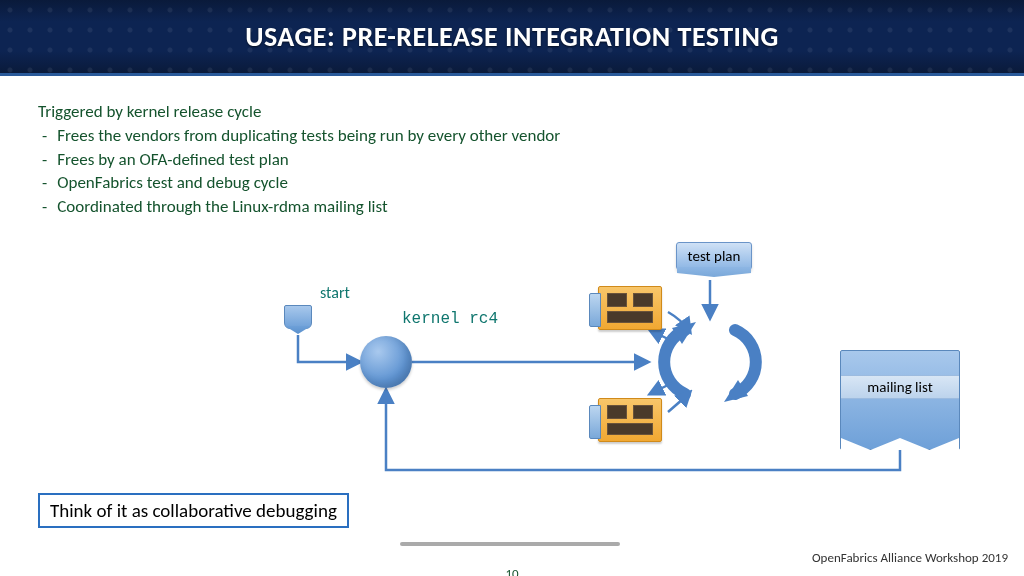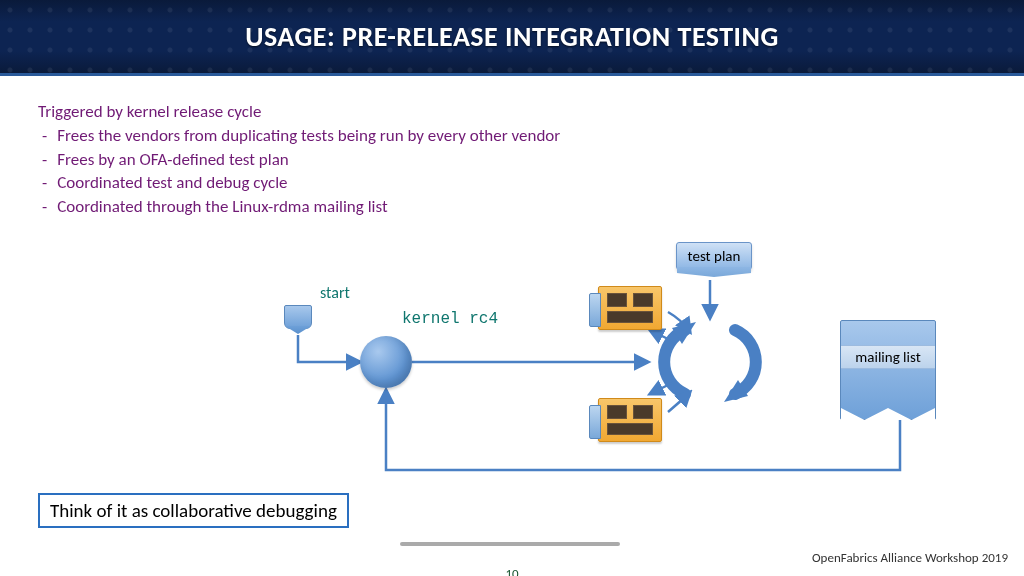--- a/index.html
+++ b/index.html
@@ -8,21 +8,21 @@
     width: 100%; height: 76px;
     background:
       radial-gradient(circle at 10px 10px, rgba(255,255,255,0.07) 2px, transparent 3px),
       radial-gradient(circle at 30px 30px, rgba(255,255,255,0.07) 2px, transparent 3px),
       linear-gradient(180deg, #0a1a3a 0%, #0d2452 30%, #0d2452 70%, #0a1a3a 100%);
     background-size: 20px 20px, 20px 20px, 100% 100%;
     display: flex; align-items: center; justify-content: center;
     border-bottom: 3px solid #2a5a9a;
   }
   .title { color: #fff; font-size: 28px; font-weight: bold; letter-spacing: 0.5px; text-shadow: 0 1px 2px rgba(0,0,0,0.6);}
-  .body { padding: 24px 38px 0 38px; font-size: 17px; color: #701a75; line-height: 1.4;}
+  .body { padding: 24px 38px 0 38px; font-size: 17px; color: #14532d; line-height: 1.4;}
   .lead { margin-bottom: 0; }
   .dash { margin-left: 4px; }
   .dash::before { content: "-"; margin-right: 10px; }
   .callout {
     position: absolute; left: 38px; top: 493px;
     border: 2px solid #2a6fc0; padding: 4px 10px; font-size: 19px;
   }
   .footer {
     position: absolute; left: 0; right: 0; bottom: 6px; height: 24px;
     font-size: 13px; color: #333;
@@ -35,23 +35,23 @@
   .node-label { position: absolute; font-size: 16px; color: #0f766e; }
   .doc-box {
     position: absolute; background: linear-gradient(180deg, #cfe1f6 0%, #8db6e4 100%);
     border: 1px solid #6a94c8; border-radius: 3px; padding: 4px 10px; font-size: 15px; text-align: center;
     box-shadow: 0 2px 3px rgba(0,0,0,0.15);
   }
   .doc-tail { position:absolute; width:100%; height:10px; bottom:-8px; left:0;
     background: linear-gradient(180deg,#8db6e4,#7aa8d9); clip-path: polygon(0 0,100% 0,100% 60%,50% 100%,0 60%);
     border-bottom-left-radius:3px;border-bottom-right-radius:3px;}
   .mailing {
-    position:absolute; width:96px; height:100px;
+    position:absolute; width:120px; height:100px;
     background: linear-gradient(180deg,#a8c8ec 0%,#6ea0d8 100%);
-    border:1px solid #5a88bc; border-radius:2px;
+    border:1px solid #5a88bc; border-radius:2px;margin-top:30px;
   }
   .mailing .band { position:absolute; top:24px; left:0; right:0; height:24px;
     background: linear-gradient(180deg,#d8e6f5,#bcd3ec); display:flex;align-items:center;justify-content:center;
     font-size:15px; border-top:1px solid #9cbbdf; border-bottom:1px solid #9cbbdf;}
   .mailing::after{ content:""; position:absolute; left:0; right:0; bottom:-1px; height:20px;
     background:#fff; clip-path: polygon(0 100%, 0 40%, 25% 100%, 50% 40%, 75% 100%, 100% 40%, 100% 100%);}
   .start-flag { position:absolute; width:28px; height:24px;
     background:linear-gradient(180deg,#a8c8ec,#6ea0d8); border:1px solid #5a88bc; border-radius:2px 2px 6px 6px;}
   .start-flag::after{content:"";position:absolute;left:0;right:0;bottom:-6px;height:8px;
     background:linear-gradient(180deg,#6ea0d8,#5a90cc);clip-path:polygon(0 0,100% 0,50% 100%);}
@@ -77,21 +77,21 @@
 <body>
 
 <div class="header">
   <div class="title">USAGE: PRE-RELEASE INTEGRATION TESTING</div>
 </div>
 
 <div class="body">
   <div class="lead">Triggered by kernel release cycle</div>
   <div class="dash">Frees the vendors from duplicating tests being run by every other vendor</div>
   <div class="dash">Frees by an OFA-defined test plan</div>
-  <div class="dash">Coordinated test and debug cycle</div>
+  <div class="dash">OpenFabrics test and debug cycle</div>
   <div class="dash">Coordinated through the Linux-rdma mailing list</div>
 </div>
 
 <div class="callout">Think of it as collaborative debugging</div>
 
 <div class="diagram">
 
   <svg width="1024" height="576">
     <defs>
       <marker id="arr" viewBox="0 0 10 10" refX="8" refY="5" markerWidth="7" markerHeight="7" orient="auto-start-reverse">

